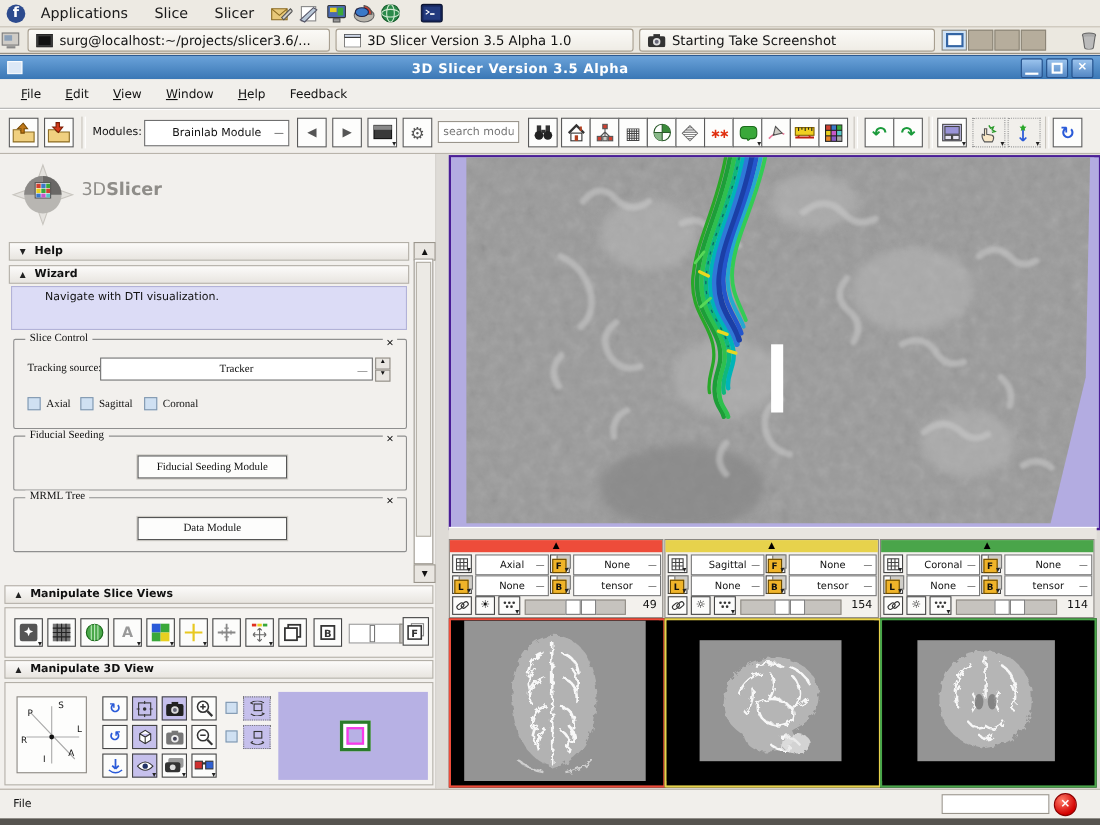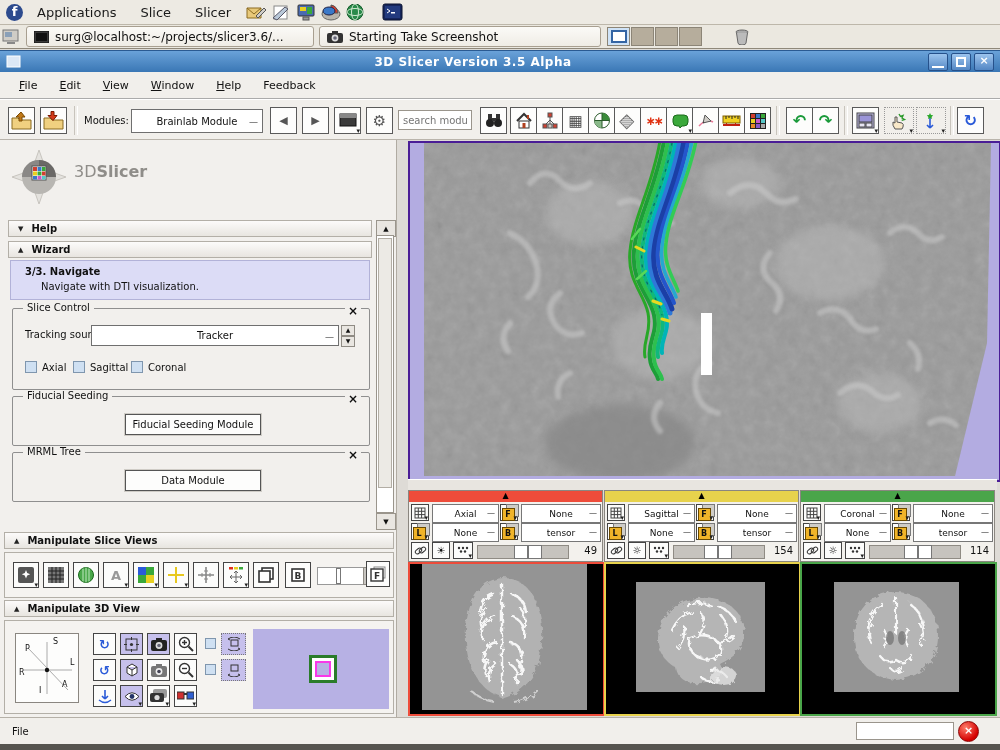--- a/index.html
+++ b/index.html
@@ -29,21 +29,21 @@
   .tbtn{position:absolute;top:7px;width:27px;height:27px;background:#fdfdfc;border:1px solid #5a5a5a;display:flex;align-items:center;justify-content:center;box-sizing:border-box;}
   .tbtn.dotted{border:1px dotted #999;background:#f1efeb;}
   .tsep{position:absolute;top:6px;width:2px;height:29px;border-left:1px solid #c8c4bc;border-right:1px solid #fff;}
   .combo{background:#fff;border:1px solid #6f6f6f;display:flex;align-items:center;justify-content:center;position:absolute;box-sizing:border-box;font-size:10px;}
   .combo .dash{position:absolute;right:4px;top:50%;margin-top:-4px;color:#444;font-size:9px;}
   .caret{font-size:7px;color:#222;position:absolute;right:0;bottom:-1px;line-height:6px;}
   
   #leftpanel{left:0;top:140px;width:397px;height:577px;background:#f2f0ed;border-right:1px solid #b0aba2;}
   .secbar{position:absolute;height:17px;background:linear-gradient(#fcfbfa,#e8e5e0);border:1px solid #b3afa7;display:flex;align-items:center;gap:8px;padding-left:9px;box-sizing:border-box;font-size:10px;font-weight:bold;}
   .tri{font-size:7px;color:#222;}
-  .gbox{position:absolute;border:1px solid #8f8f8f;border-radius:2px;}
+  .gbox{position:absolute;border:1px solid #8f8f8f;border-radius:2px;font-family:Liberation Serif, serif;}
   .gbox .legend{position:absolute;top:-7px;left:10px;background:#f2f0ed;padding:0 4px;font-size:10px;}
   .gbox .gclose{position:absolute;top:-4px;right:8px;background:#f2f0ed;padding:0 3px;font-size:12px;font-weight:bold;line-height:12px;}
   .cb{width:12px;height:12px;background:#cfe0f2;border:1px solid #7f96ae;display:inline-block;box-sizing:border-box;}
   .cblabel{font-size:10px;margin-left:5px;}
   .pushbtn{position:absolute;background:#fdfdfc;border:1px solid #555;box-shadow:0 0 0 1px #cfccc6;font-size:10px;display:flex;align-items:center;justify-content:center;}
   .sb-arrow{position:absolute;left:376px;width:18px;height:15px;background:#e9e6e1;border:1px solid #9a958c;font-size:7px;display:flex;align-items:center;justify-content:center;}
   .ibtn{position:absolute;background:#fcfcfb;border:1px solid #444;box-sizing:border-box;display:flex;align-items:center;justify-content:center;}
   .layered{position:relative;width:13px;height:13px;}
   .layered .back{position:absolute;left:3px;top:-2px;width:11px;height:11px;background:#cfcdc8;border:1px solid #7a7a7a;}
   .layered .front{position:absolute;left:-1px;top:2px;width:11px;height:11px;background:#f0b429;border:1px solid #6a4a00;font-size:8px;font-weight:bold;line-height:11px;text-align:center;color:#111;}
@@ -145,20 +145,27 @@
         <rect x="5" y="13" width="8" height="2" fill="#888"></rect>
       </svg>
   </span>
   <div class="taskbtn" style="width:272px">
     <svg width="15" height="12">
         <rect x="0" y="0" width="15" height="12" fill="#3a3a3a" stroke="#111"></rect>
         <rect x="2" y="2" width="11" height="8" fill="#111"></rect>
       </svg>
     <span>surg@localhost:~/projects/slicer3.6/...</span>
   </div>
+  <div class="taskbtn" style="width:268px">
+    <svg width="15" height="12">
+        <rect x="0" y="0" width="15" height="12" fill="#fff" stroke="#333"></rect>
+        <rect x="0" y="0" width="15" height="3" fill="#cfd8e8" stroke="#333"></rect>
+      </svg>
+    <span>3D Slicer Version 3.5 Alpha 1.0</span>
+  </div>
   <div class="taskbtn" style="width:266px">
     <svg width="16" height="12">
         <rect x="0" y="2" width="16" height="10" rx="2" fill="#333"></rect>
         <rect x="5" y="0" width="6" height="3" fill="#333"></rect>
         <circle cx="8" cy="7" r="3.4" fill="#ddd"></circle>
         <circle cx="8" cy="7" r="1.8" fill="#667"></circle>
       </svg>
     <span>Starting Take Screenshot</span>
   </div>
   <div style="display:flex">
@@ -373,21 +380,20 @@
     <span class="tri">▼</span>
     <span>Help</span>
   </div>
 
   <div class="secbar" style="left:8px;top:101px;width:364px">
     <span class="tri">▲</span>
     <span>Wizard</span>
   </div>
 
   <div class="abs" style="left:10px;top:120px;width:360px;height:40px;background:#dcdcf6;border:1px solid #b2b2d8">
-    <div style="font-size:10px;font-weight:bold;padding:5px 0 0 14px">3/3. Navigate</div>
     <div style="font-size:10px;padding:4px 0 0 30px">Navigate with DTI visualization.</div>
   </div>
 
   <div class="gbox" style="left:12px;top:168px;width:356px;height:80px">
     <span class="legend">Slice Control</span>
     <span class="gclose">×</span>
     <span class="abs" style="left:12px;top:20px;font-size:10px">Tracking source:</span>
     <div class="combo" style="left:78px;top:16px;width:248px;height:21px">
       <span>Tracker</span>
       <span class="dash">—</span>

